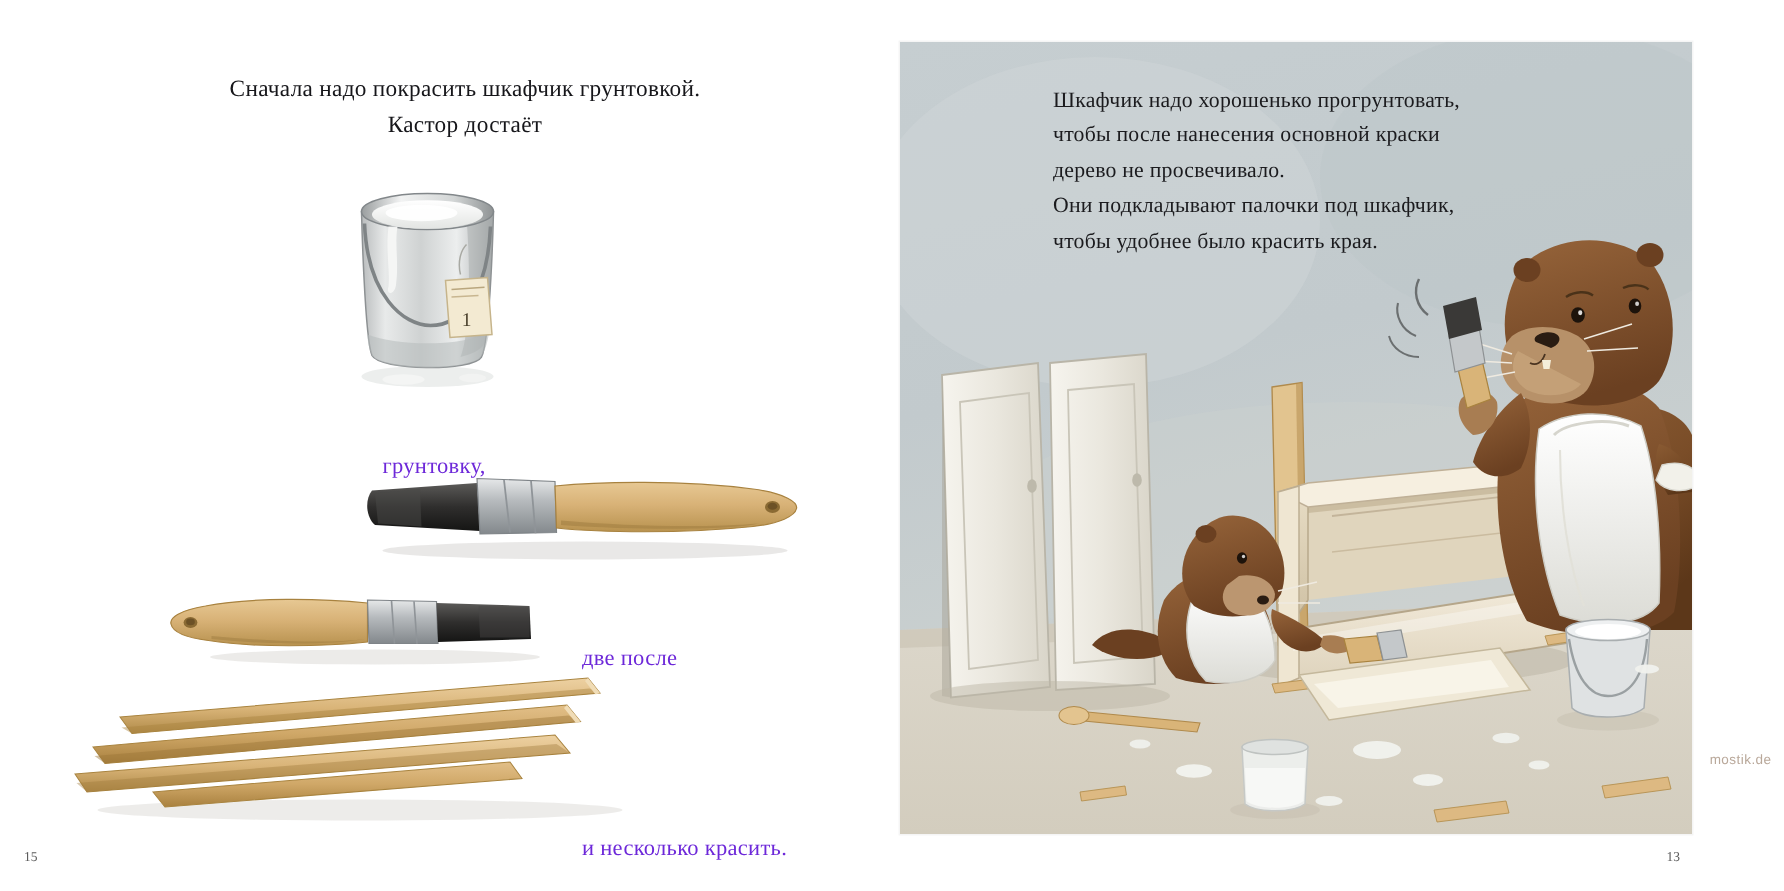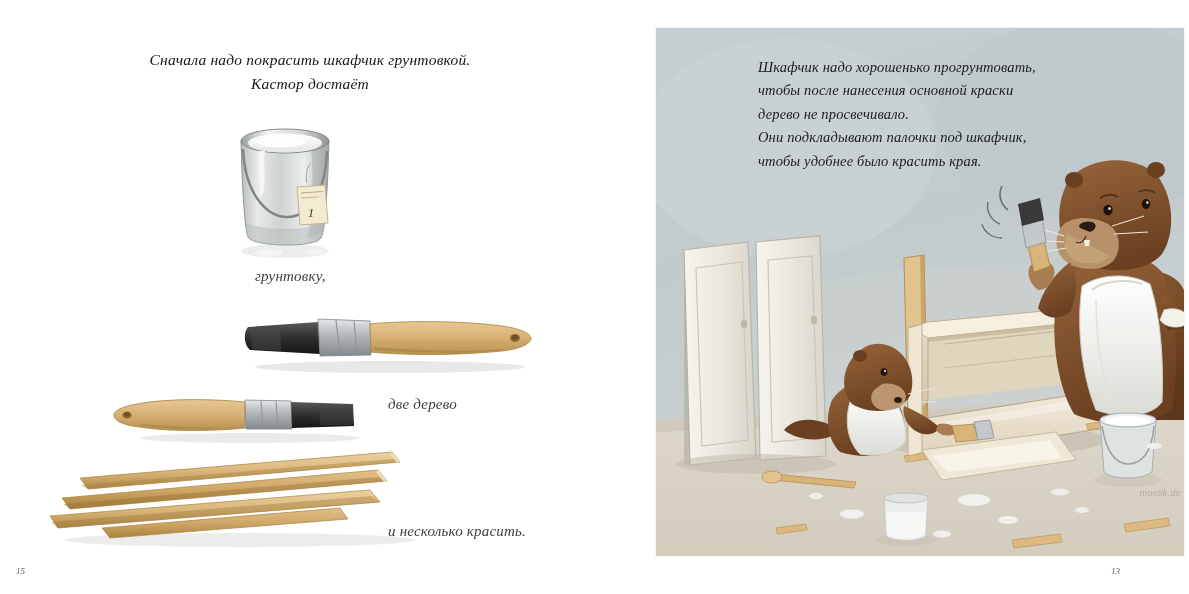--- a/index.html
+++ b/index.html
@@ -11,21 +11,20 @@
     width: 1189px;
     height: 594px;
     overflow: hidden;
     font-family: "Liberation Serif", serif;
     color: #1a1a1a;
   }
   .spread {
     position: relative;
     width: 1189px;
     height: 520px;
-    font-style: italic;
   }
 
   
   .page-left {
     position: absolute;
     left: 0; top: 0;
     width: 620px; height: 594px;
     background: #ffffff;
   }
   .left-text-top {
@@ -35,55 +34,56 @@
     text-align: center;
     font-size: 15.5px;
     line-height: 1.55;
     letter-spacing: 0.2px;
     color: #16161a;
   }
   .caption {
     position: absolute;
     font-size: 15px;
     letter-spacing: 0.2px;
-    color: #404040;
+    color: #6d28d9;
+    margin-top: 35px;
   }
   .cap-primer { left: 255px; top: 268px; }
   .cap-brushes { left: 388px; top: 396px; }
   .cap-sticks { left: 388px; top: 523px; }
 
   .page-num {
     position: absolute;
     font-family: "Liberation Serif", serif;
     font-size: 9px;
     color: #5d5d5d;
   }
   .page-num-left { left: 16px; top: 566px; }
   .page-num-right { left: 1111px; top: 566px; }
 
   .watermark {
     position: absolute;
-    right: 8px; bottom: 22px;
+    right: 8px; bottom: 9px;
     font-family: "Liberation Sans", sans-serif;
     font-size: 9px;
     color: #b9a89a;
     letter-spacing: 0.3px;
   }
 
   
   .art { position: absolute; }
   #art-bucket { left: 215px; top: 105px; width: 150px; height: 155px; }
   #art-brush-big { left: 240px; top: 305px; width: 300px; height: 75px; }
   #art-brush-small { left: 105px; top: 380px; width: 270px; height: 70px; }
   #art-sticks { left: 40px; top: 440px; width: 400px; height: 115px; }
 
   
   .page-right {
     position: absolute;
-    left: 656px; top: 28px;
+    left: 600px; top: 28px;
     width: 528px; height: 528px;
     overflow: hidden;
     background: linear-gradient(170deg,#cfd6d8 0%, #c8d0d3 38%, #cdd3d3 52%, #d8d4cb 62%, #ded9cf 100%);
     box-shadow: 0 0 0 1px rgba(0,0,0,0.04);
   }
   .right-text {
     position: absolute;
     left: 102px; top: 28px;
     width: 400px;
     font-size: 14.5px;
@@ -212,21 +212,21 @@
 
         <path d="M140 20 L186 21 L187 49 L141 49 Z" fill="url(#ferrule)" stroke="#7f8488" stroke-width="0.8"></path>
         <path d="M156 20.5 L158 49" stroke="#8f9498" stroke-width="1.1"></path>
         <path d="M171 20.8 L173 49.2" stroke="#8f9498" stroke-width="1.1"></path>
 
         <path d="M186 22 L248 24 L249 46 L187 48 Z" fill="url(#bristle)"></path>
         <path d="M214 24 L248 25 L248 45 L215 45 Z" fill="#494846" opacity="0.45"></path>
       </svg>
     </div>
 
-    <div class="caption cap-brushes">две дерево</div>
+    <div class="caption cap-brushes">две после</div>
 
     <div class="art" id="art-sticks">
       <svg viewBox="0 0 400 115" width="400" height="115" xmlns="http://www.w3.org/2000/svg">
         <defs>
           <linearGradient id="stick1" x1="0" y1="0" x2="0" y2="1">
             <stop offset="0" stop-color="#e2bf88"></stop>
             <stop offset="0.5" stop-color="#cfa767"></stop>
             <stop offset="1" stop-color="#a9813f"></stop>
           </linearGradient>
           <linearGradient id="stick2" x1="0" y1="0" x2="0" y2="1">

